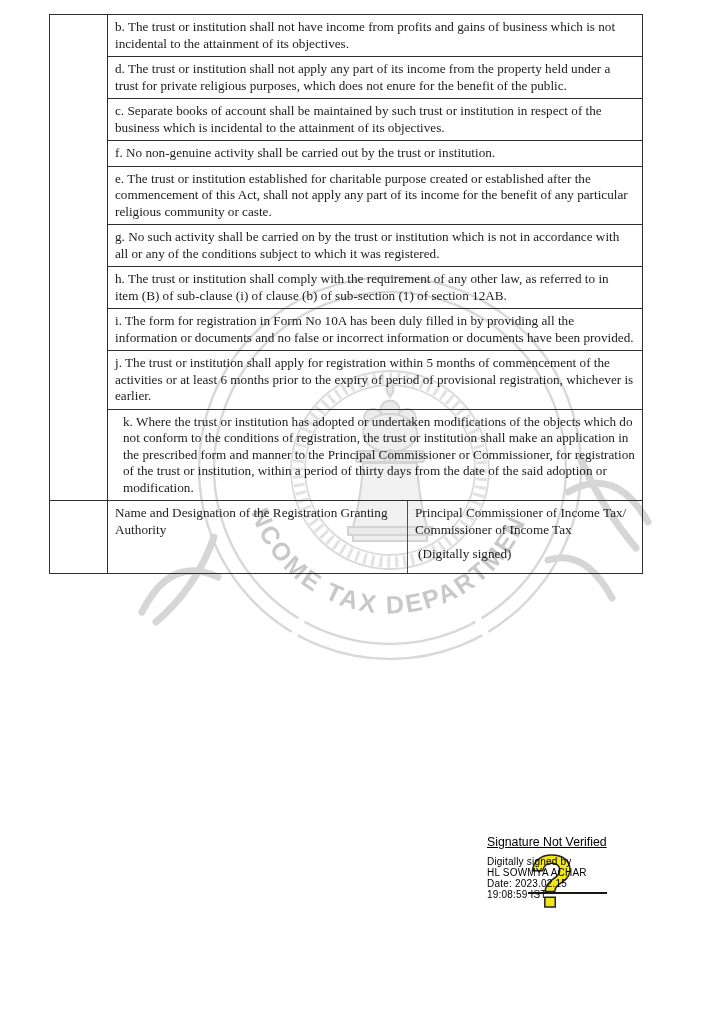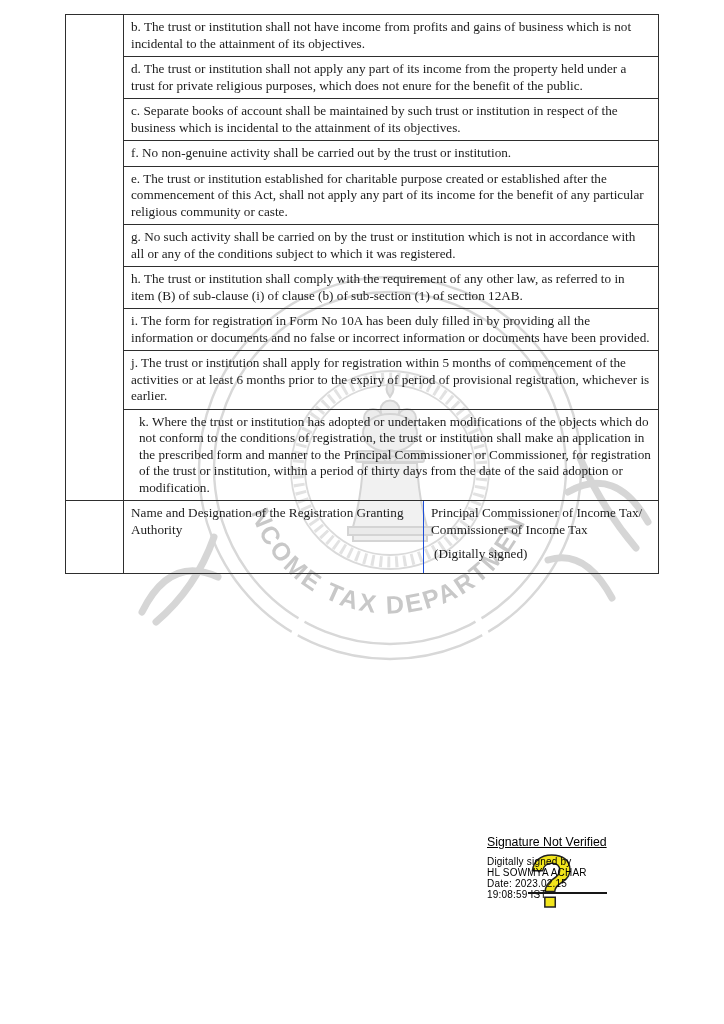--- a/index.html
+++ b/index.html
@@ -4,21 +4,21 @@
 <style>
   html,body{margin:0;padding:0;}
   body{
     width:724px;height:1024px;position:relative;background:#ffffff;overflow:hidden;
     font-family:"Liberation Serif","DejaVu Serif",serif;
   }
   
   .watermark{position:absolute;left:128px;top:260px;z-index:0;}
   
   .doc-table{
-    position:absolute;left:65px;top:14px;width:594px;z-index:1;
+    position:absolute;left:49px;top:14px;width:594px;z-index:1;
     border:1px solid #2e2e2e;color:#1b1b1b;
     font-size:13.2px;line-height:16.5px;background:transparent;
     box-sizing:border-box;
   }
   .tbody-flex{display:flex;align-items:stretch;}
   .spine{width:57px;min-width:57px;border-right:1px solid #2e2e2e;}
   .rows{flex:1;display:flex;flex-direction:column;}
   .cond{padding:4px 7px;border-bottom:1px solid #2e2e2e;}
   .cond:last-child{border-bottom:none;margin-left:8px;}
   .auth-row{display:flex;align-items:stretch;border-top:1px solid #2e2e2e;min-height:72px;}

